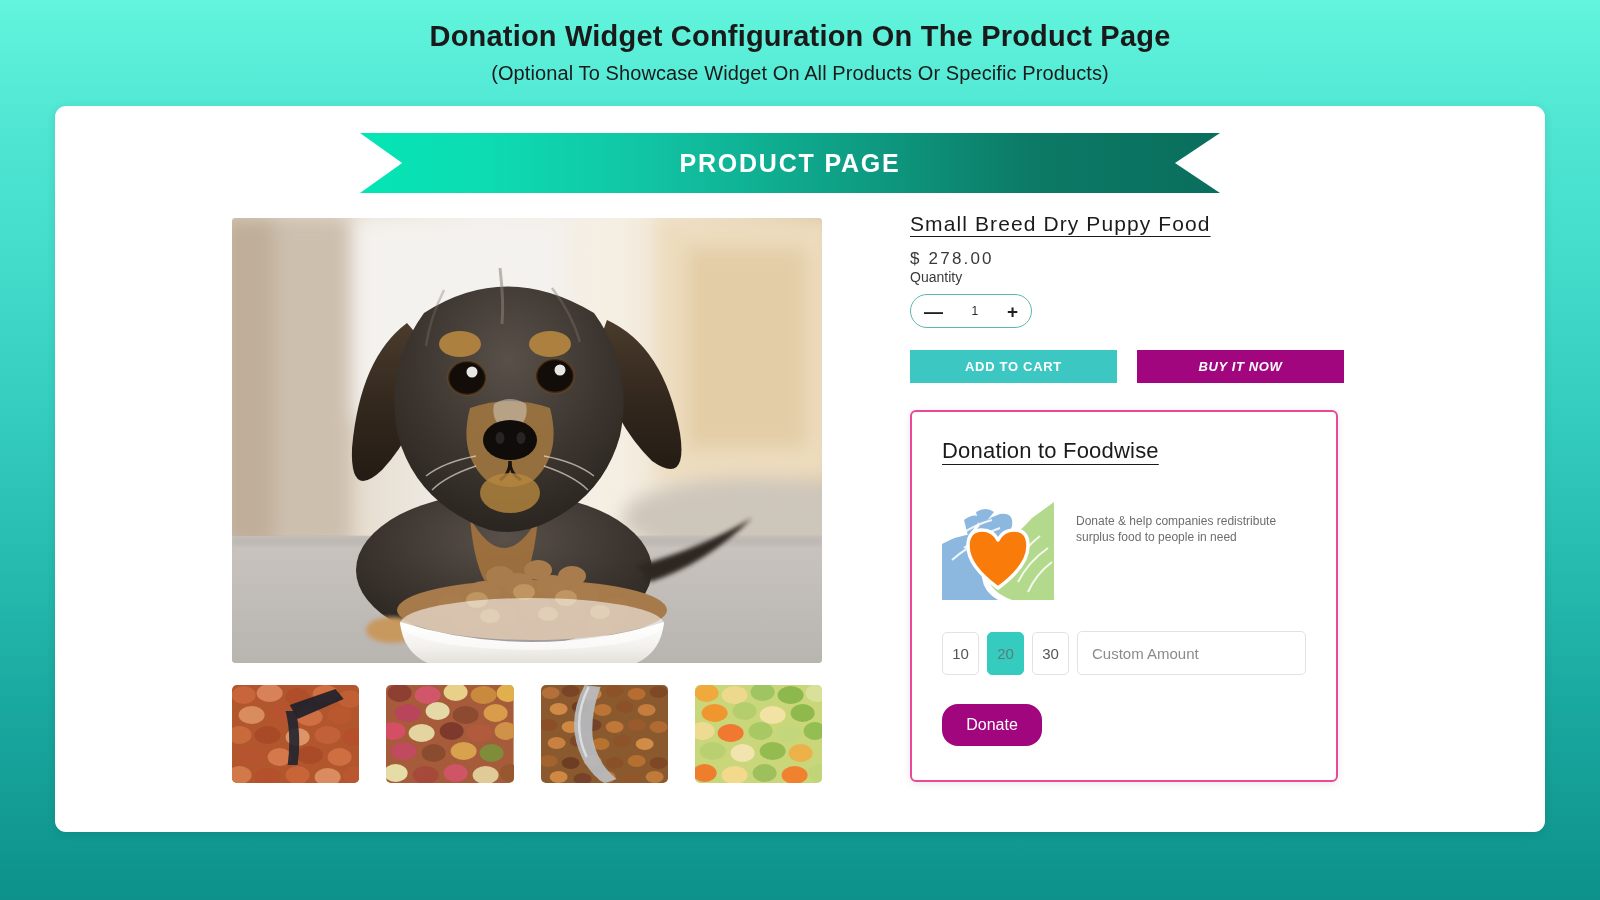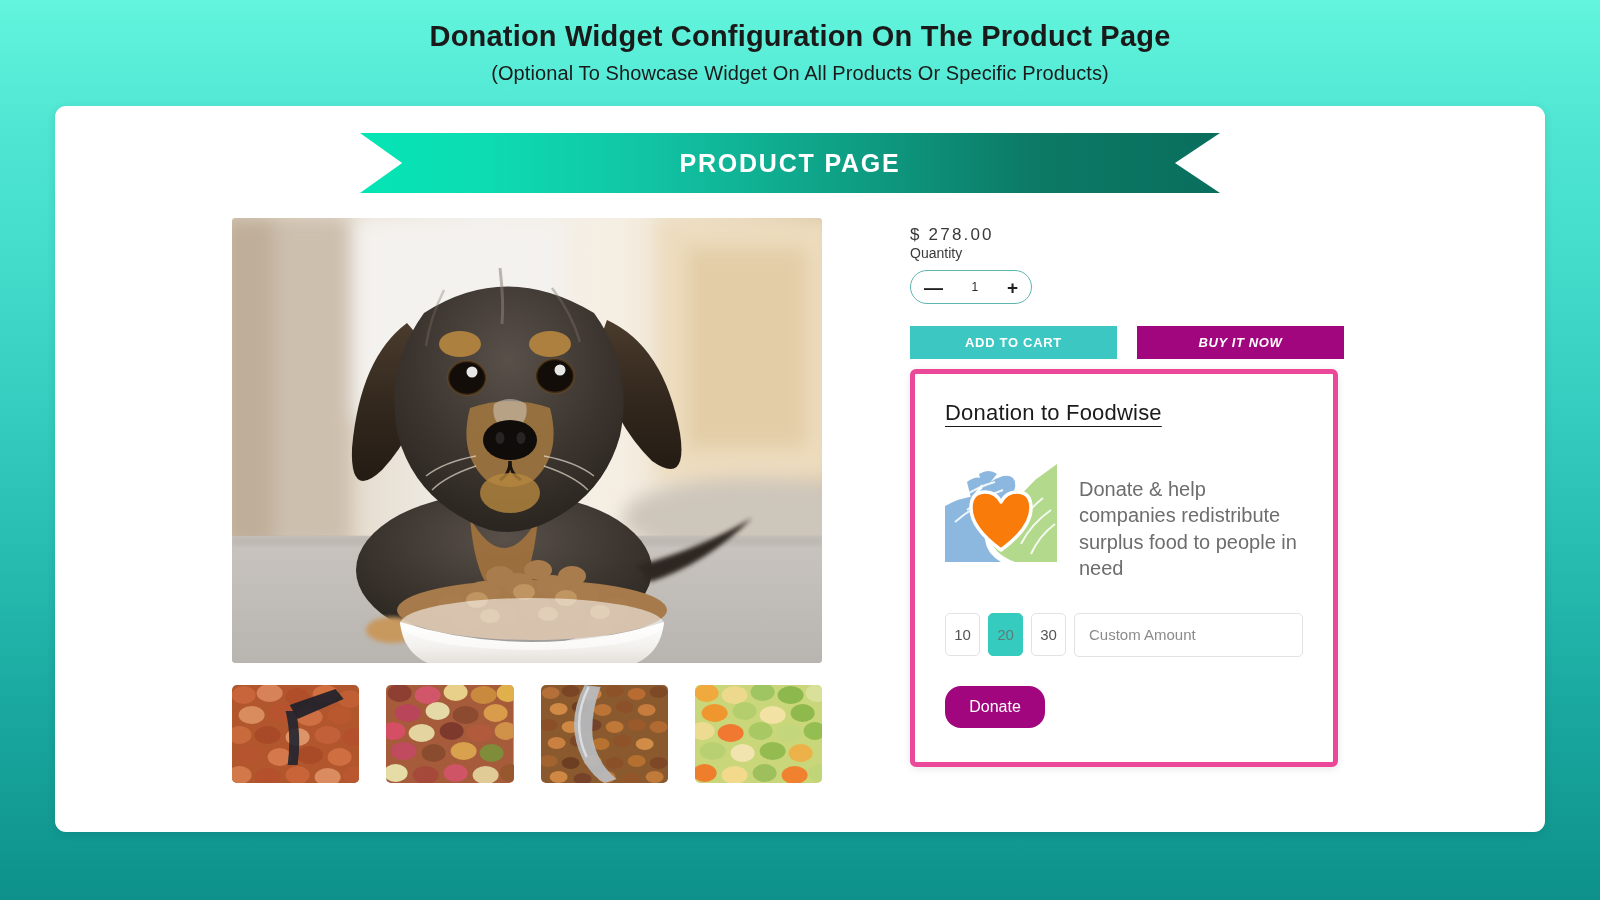--- a/index.html
+++ b/index.html
@@ -195,24 +195,24 @@
     font-size: 13px;
     font-weight: bold;
     letter-spacing: 0.6px;
     font-family: inherit;
     cursor: pointer;
     font-style: italic;
   }
 
   
   .donation-card {
-    margin-top: 10px;
+    margin-top: 27px;
     width: 428px;
     background: #ffffff;
-    border: 5px solid #ec4899;
+    border: 2px solid #ec4899;
     border-radius: 6px;
     box-shadow: 0 2px 9px rgba(0,0,0,0.09);
     padding: 26px 30px 34px 30px;
   }
   .donation-heading {
     font-size: 22px;
     color: #1b1b1b;
     text-decoration: underline;
     text-underline-offset: 6px;
     text-decoration-thickness: 1px;
@@ -225,21 +225,21 @@
     align-items: flex-start;
     gap: 22px;
   }
   .donation-logo {
     width: 112px;
     height: 104px;
     flex-shrink: 0;
   }
   .donation-logo svg { display: block; width: 100%; height: 100%; }
   .donation-desc {
-    font-size: 20px;
+    font-size: 12px;
     line-height: 1.32;
     color: #6d6d6d;
     padding-top: 18px;
   }
 
   .amount-row {
     margin-top: 31px;
     display: flex;
     gap: 8px;
     align-items: center;
@@ -570,20 +570,23 @@
             <ellipse cx="70" cy="88" rx="12" ry="9" fill="#9ec05c"></ellipse>
               <ellipse cx="100" cy="90" rx="13" ry="9" fill="#f0822f"></ellipse>
             <ellipse cx="124" cy="88" rx="10" ry="9" fill="#c0d478"></ellipse>
           </g>
         </svg>
       </div>
     </div>
   </div>
 
   <div class="info">
+    <div>
+      <a class="product-title" href="#">Small Breed Dry Puppy Food</a>
+    </div>
     <div class="product-price">$ 278.00</div>
     <div class="qty-label">Quantity</div>
 
     <div class="qty-stepper">
       <span class="qty-btn">—</span>
       <span class="qty-value">1</span>
       <span class="qty-btn">+</span>
     </div>
 
     <div class="cta-row">

